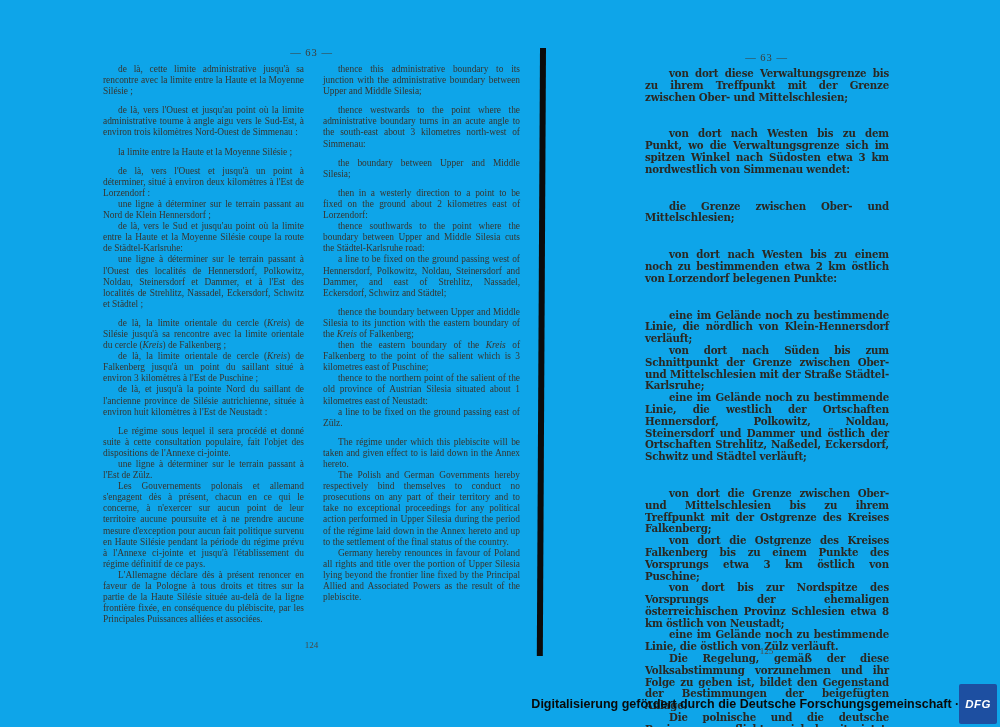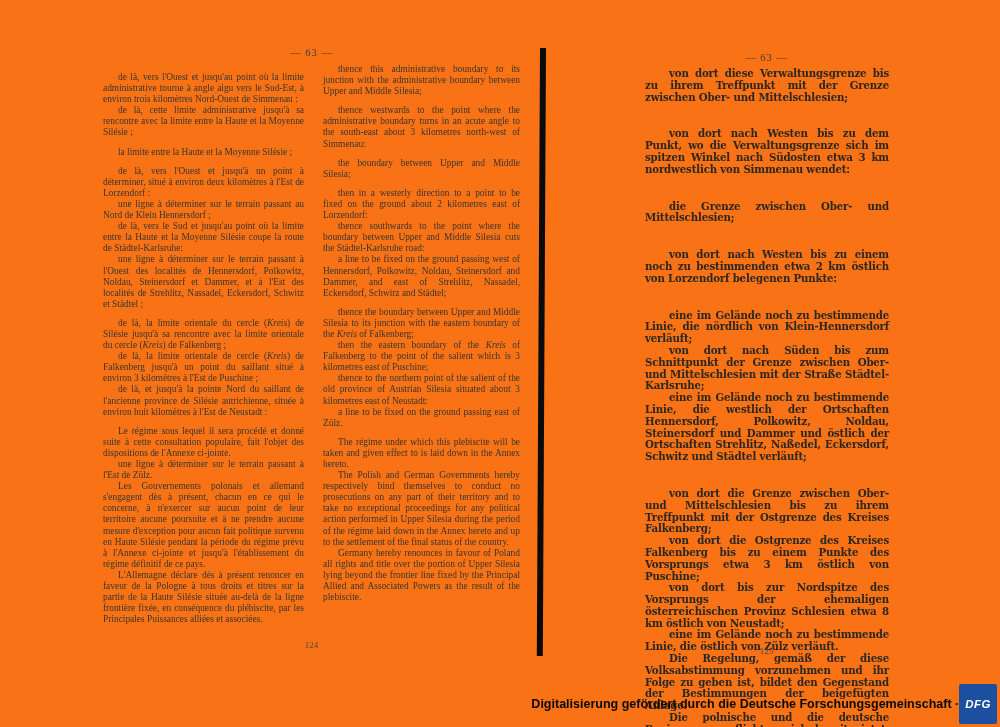--- a/index.html
+++ b/index.html
@@ -1,20 +1,20 @@
 <!DOCTYPE html>
 <html><head>
 <meta charset="utf-8">
 <style>
   html,body{margin:0;padding:0;}
   body{background:#e8e8e8;}
   .canvas{
     position:relative;
     width:1000px;height:727px;
-    background:#f97316;
+    background:#0ea5e9;
     overflow:hidden;
     font-family:"Liberation Serif","DejaVu Serif",serif;
   }
   .page-header{
     position:absolute;
     text-align:center;
     font-size:10.5px;
     color:#3e3c38;
     letter-spacing:1px;
   }
@@ -83,22 +83,22 @@
   }
 </style>
 </head>
 <body>
 
 <div class="canvas">
 
   <div class="page-header left">— 63 —</div>
 
   <div class="col french">
+      <p class="para">de là, cette limite administrative jusqu'à sa rencontre avec la limite entre la Haute et la Moyenne Silésie ;</p>
       <p class="para gap">de là, vers l'Ouest et jusqu'au point où la limite administrative tourne à angle aigu vers le Sud-Est, à environ trois kilomètres Nord-Ouest de Simmenau :</p>
-      <p class="para">de là, cette limite administrative jusqu'à sa rencontre avec la limite entre la Haute et la Moyenne Silésie ;</p>
       <p class="para gap">la limite entre la Haute et la Moyenne Silésie ;</p>
       <p class="para gap">de là, vers l'Ouest et jusqu'à un point à déterminer, situé à environ deux kilomètres à l'Est de Lorzendorf :</p>
       <p class="para">une ligne à déterminer sur le terrain passant au Nord de Klein Hennersdorf ;</p>
       <p class="para">de là, vers le Sud et jusqu'au point où la limite entre la Haute et la Moyenne Silésie coupe la route de Städtel-Karlsruhe:</p>
       <p class="para">une ligne à déterminer sur le terrain passant à l'Ouest des localités de Hennersdorf, Polkowitz, Noldau, Steinersdorf et Dammer, et à l'Est des localités de Strehlitz, Nassadel, Eckersdorf, Schwitz et Städtel ;</p>
       <p class="para gap">de là, la limite orientale du cercle (<i>Kreis</i>) de Silésie jusqu'à sa rencontre avec la limite orientale du cercle (<i>Kreis</i>) de Falkenberg ;</p>
       <p class="para">de là, la limite orientale de cercle (<i>Kreis</i>) de Falkenberg jusqu'à un point du saillant situé à environ 3 kilomètres à l'Est de Puschine ;</p>
       <p class="para">de là, et jusqu'à la pointe Nord du saillant de l'ancienne province de Silésie autrichienne, située à environ huit kilomètres à l'Est de Neustadt :</p>
       <p class="para gap">Le régime sous lequel il sera procédé et donné suite à cette consultation populaire, fait l'objet des dispositions de l'Annexe ci-jointe.</p>
       <p class="para">une ligne à déterminer sur le terrain passant à l'Est de Zülz.</p>
@@ -108,21 +108,21 @@
 
   <div class="col english">
       <p class="para">thence this administrative boundary to its junction with the administrative boundary between Upper and Middle Silesia;</p>
       <p class="para gap">thence westwards to the point where the administrative boundary turns in an acute angle to the south-east about 3 kilometres north-west of Simmenau:</p>
       <p class="para gap">the boundary between Upper and Middle Silesia;</p>
       <p class="para gap">then in a westerly direction to a point to be fixed on the ground about 2 kilometres east of Lorzendorf:</p>
       <p class="para">thence southwards to the point where the boundary between Upper and Middle Silesia cuts the Städtel-Karlsruhe road:</p>
       <p class="para">a line to be fixed on the ground passing west of Hennersdorf, Polkowitz, Noldau, Steinersdorf and Dammer, and east of Strehlitz, Nassadel, Eckersdorf, Schwirz and Städtel;</p>
       <p class="para gap">thence the boundary between Upper and Middle Silesia to its junction with the eastern boundary of the <i>Kreis</i> of Falkenberg;</p>
       <p class="para">then the eastern boundary of the <i>Kreis</i> of Falkenberg to the point of the salient which is 3 kilometres east of Puschine;</p>
-      <p class="para">thence to the northern point of the salient of the old province of Austrian Silesia situated about 3 kilometres east of Neustadt:</p>
+      <p class="para">thence to the northern point of the salient of the old province of Austrian Silesia situated about 1 kilometres east of Neustadt:</p>
       <p class="para">a line to be fixed on the ground passing east of Zülz.</p>
       <p class="para gap">The régime under which this plebiscite will be taken and given effect to is laid down in the Annex hereto.</p>
       <p class="para">The Polish and German Governments hereby respectively bind themselves to conduct no prosecutions on any part of their territory and to take no exceptional proceedings for any political action performed in Upper Silesia during the period of the régime laid down in the Annex hereto and up to the settlement of the final status of the country.</p>
       <p class="para">Germany hereby renounces in favour of Poland all rights and title over the portion of Upper Silesia lying beyond the frontier line fixed by the Principal Allied and Associated Powers as the result of the plebiscite.</p>
     </div>
 
   <div class="page-number left">124</div>
 
   <div class="gutter-line"></div>
 

